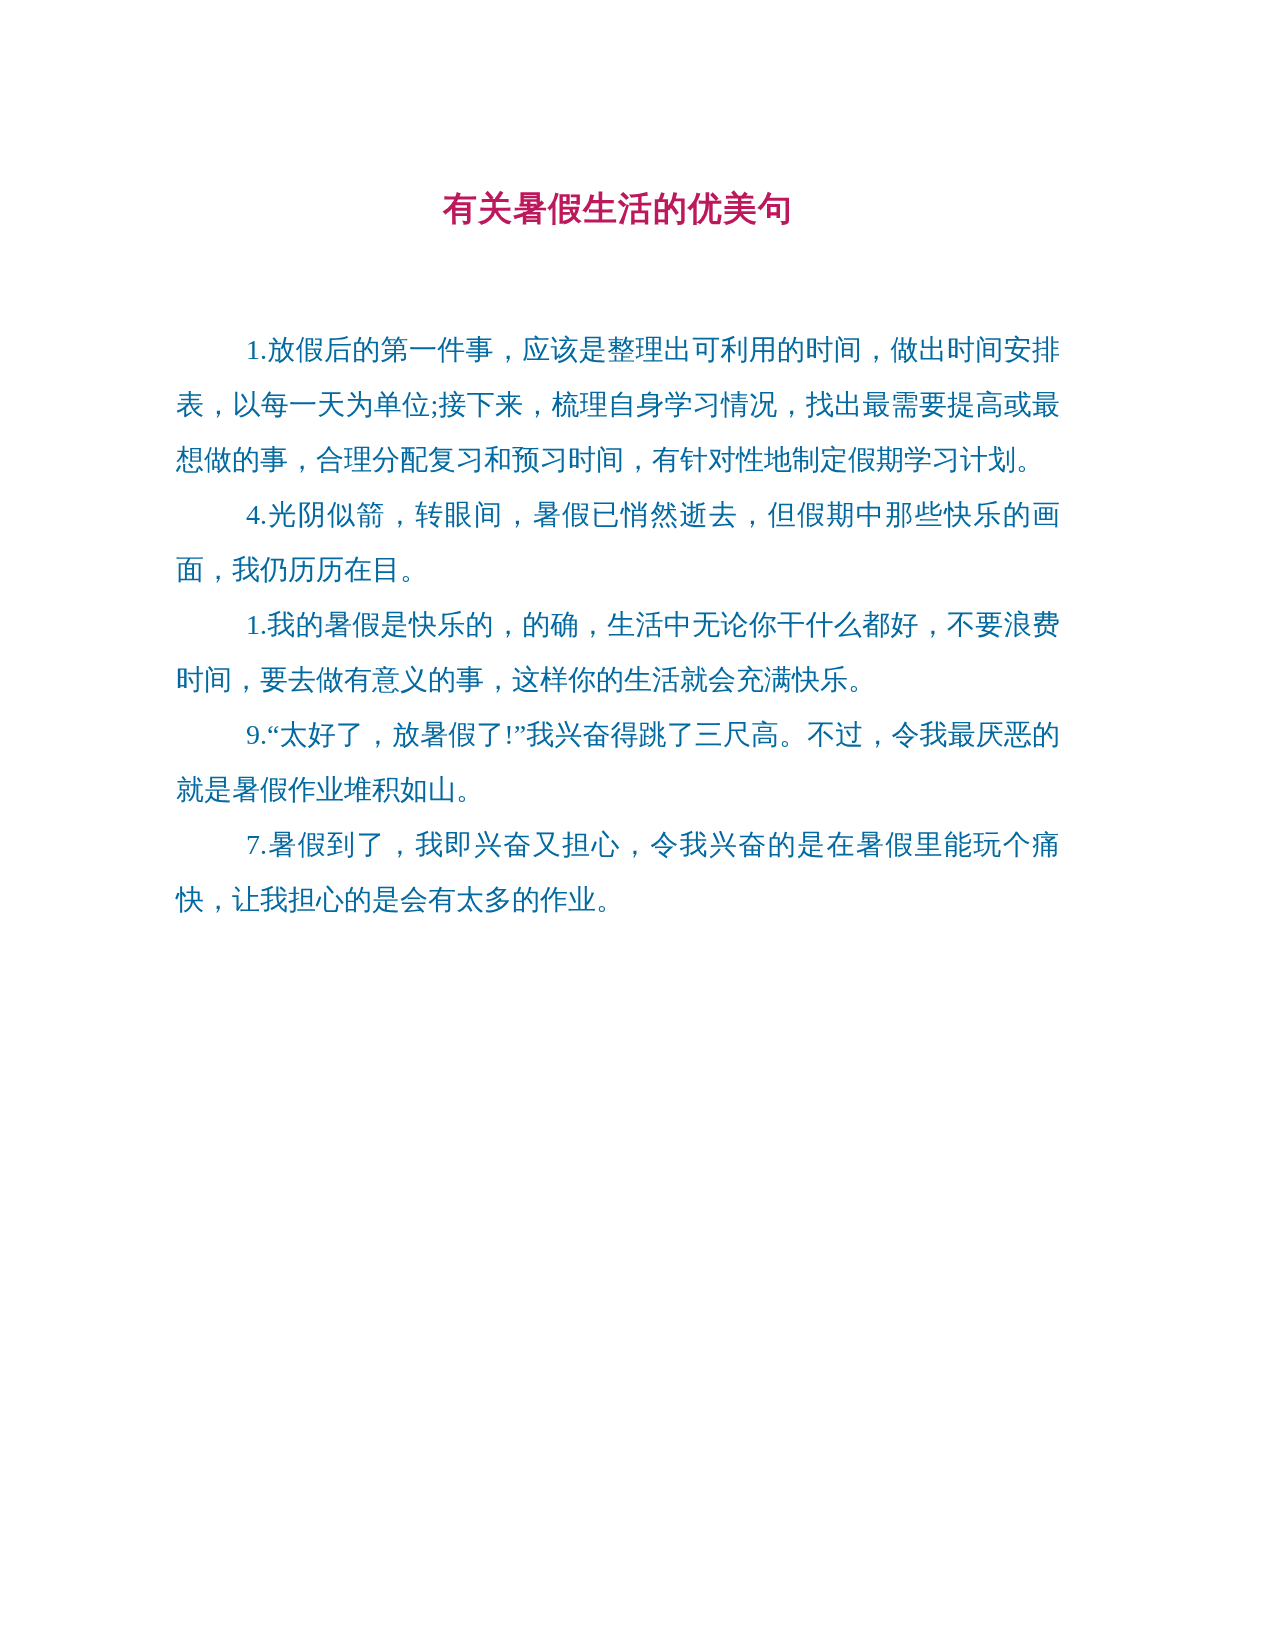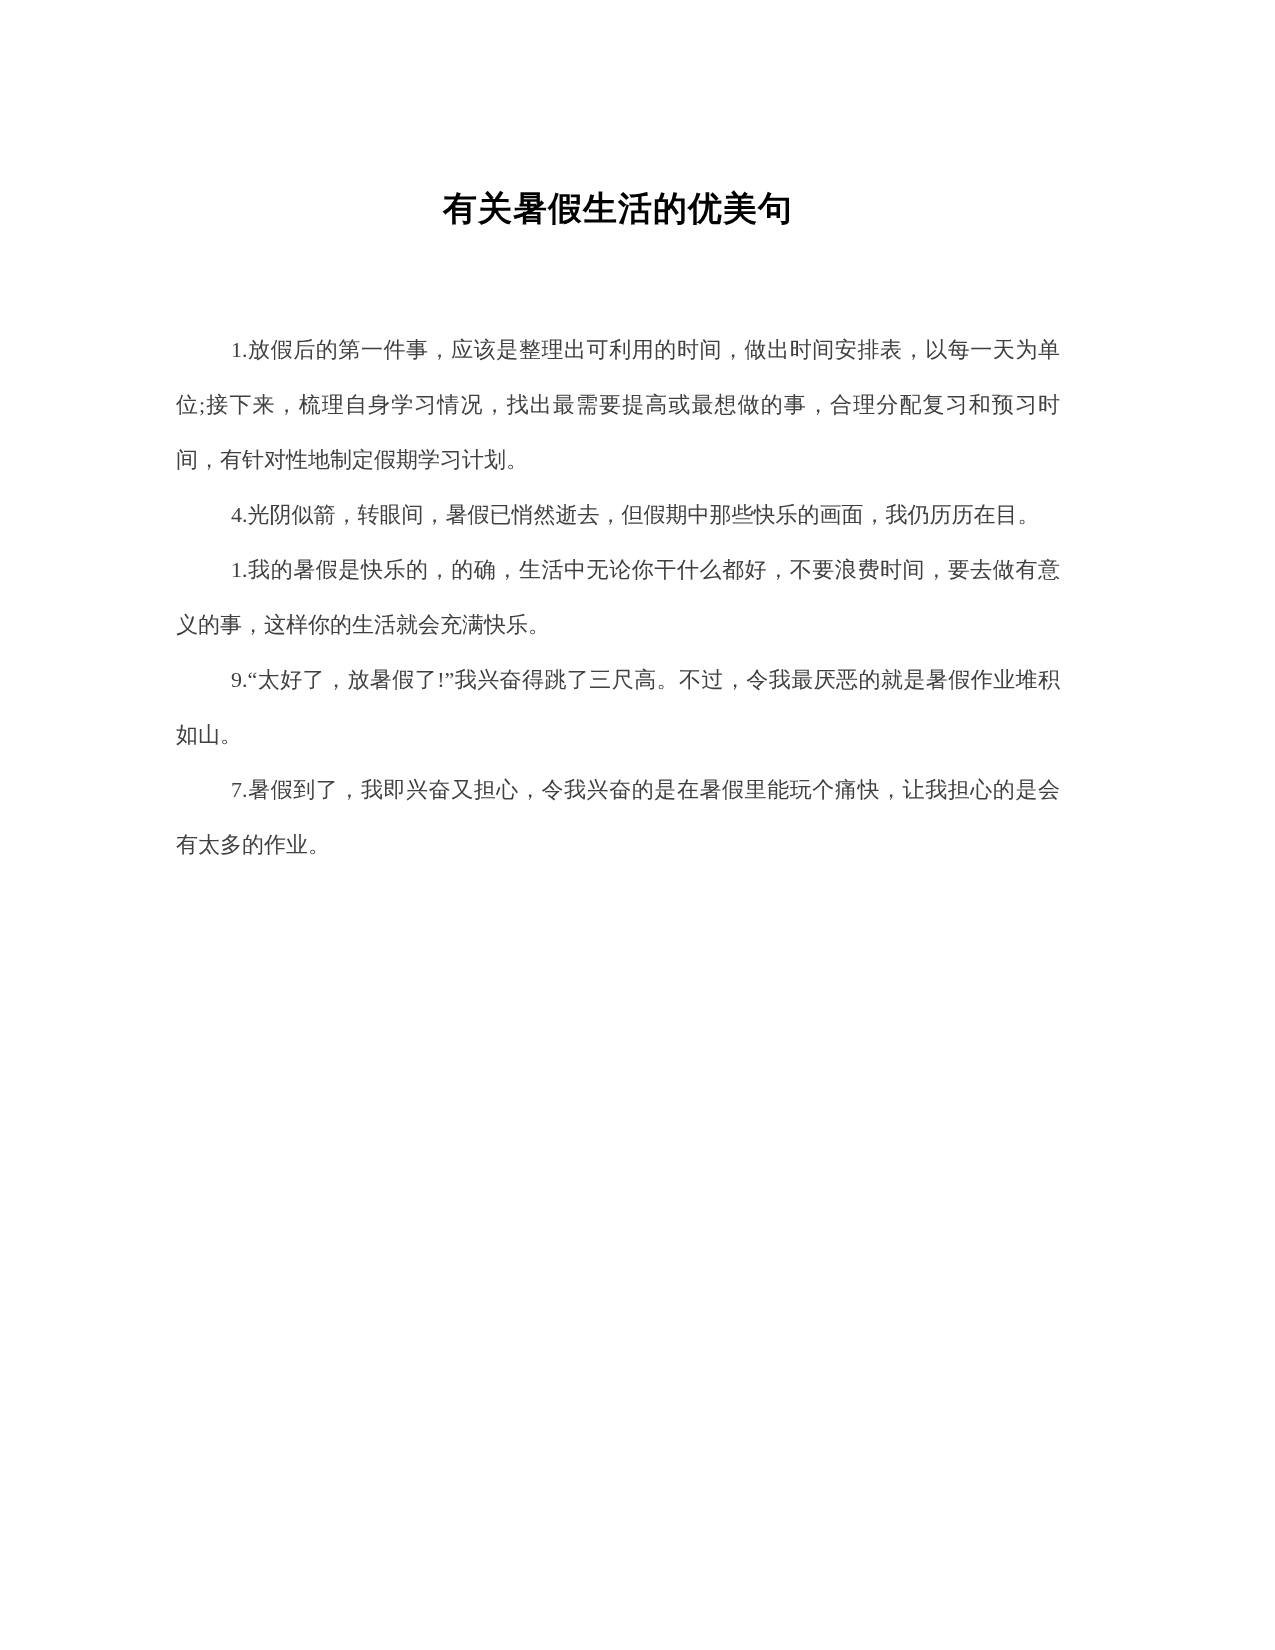--- a/index.html
+++ b/index.html
@@ -14,30 +14,30 @@
     margin: 0 auto;
     background: #ffffff;
     box-sizing: border-box;
     padding: 186px 215px 0 176px;
     overflow: hidden;
   }
   .doc-title {
     font-family: "Liberation Sans", "DejaVu Sans", sans-serif;
     font-size: 34px;
     font-weight: 600;
-    color: #000000;
+    color: #be185d;
     text-align: center;
     letter-spacing: 1px;
     margin: 0 0 92px 0;
     line-height: 44px;
   }
   .doc-body {
     font-family: "Liberation Serif", "DejaVu Serif", serif;
-    font-size: 22px;
-    color: #404040;
+    font-size: 28px;
+    color: #0369a1;
     text-align: justify;
     text-justify: inter-ideograph;
   }
   .doc-body p {
     margin: 0;
     line-height: 55px;
     text-indent: 2.5em;
     word-break: break-all;
   }
 </style>

